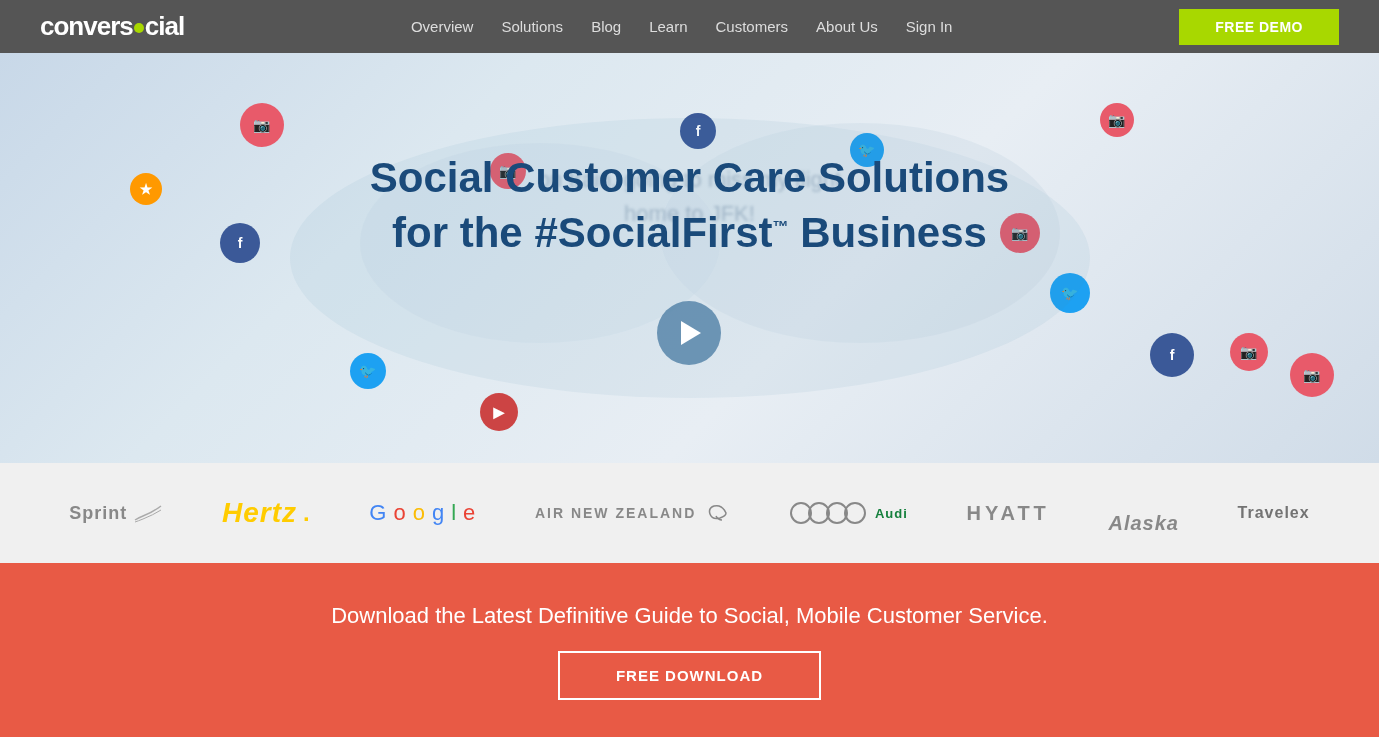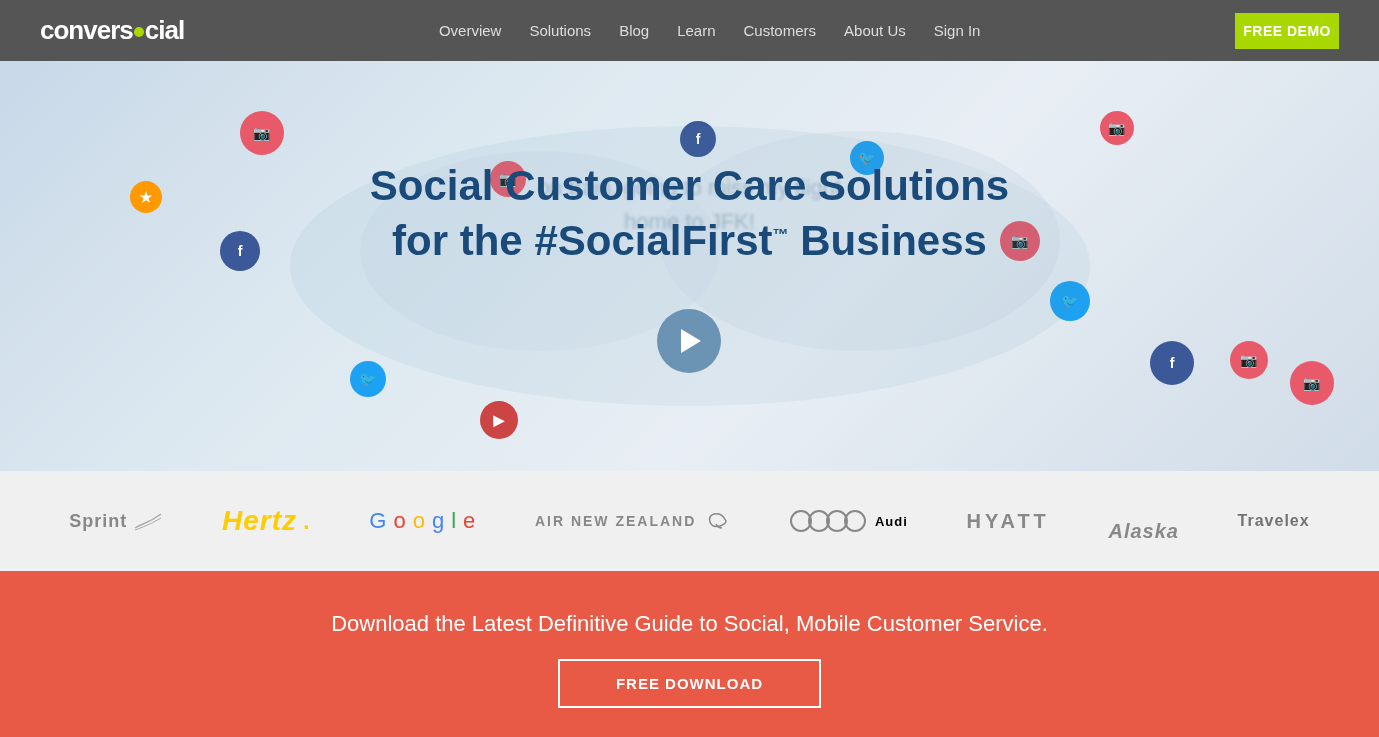--- a/index.html
+++ b/index.html
@@ -1,21 +1,21 @@
 <!DOCTYPE html>
 <html><head>
   <meta charset="utf-8">
   <style>
     * { margin: 0; padding: 0; box-sizing: border-box; }
     body { font-family: Arial, Helvetica, sans-serif; width: 1379px; overflow-x: hidden; }
 
     
     .navbar {
       background-color: #555555;
-      height: 61px;
+      height: 53px;
       display: flex;
       align-items: center;
       justify-content: space-between;
       padding: 0 40px;
     }
     .nav-logo {
       color: white;
       font-size: 26px;
       font-weight: bold;
       letter-spacing: -1px;
@@ -37,21 +37,21 @@
     }
     .nav-links a {
       color: #dddddd;
       text-decoration: none;
       font-size: 15px;
     }
     .nav-demo-btn {
       background-color: #a8d800;
       color: white;
       border: none;
-      padding: 10px 8px;
+      padding: 10px 36px;
       font-size: 14px;
       font-weight: bold;
       cursor: pointer;
       letter-spacing: 0.5px;
     }
 
     
     .hero {
       position: relative;
       width: 100%;
@@ -257,21 +257,21 @@
       <path d="M14 14 Q16 18 20 18" stroke="#888" stroke-width="1.5" fill="none"></path>
     </svg>
   </div>
   <div class="logo-item logo-audi">
     <svg width="80" height="30" viewBox="0 0 80 30">
       <circle cx="12" cy="15" r="10" stroke="#888" stroke-width="2" fill="none"></circle>
       <circle cx="30" cy="15" r="10" stroke="#888" stroke-width="2" fill="none"></circle>
       <circle cx="48" cy="15" r="10" stroke="#888" stroke-width="2" fill="none"></circle>
       <circle cx="66" cy="15" r="10" stroke="#888" stroke-width="2" fill="none"></circle>
     </svg>
-    <span style="color:#000000;font-size:13px;letter-spacing:1px;">Audi</span>
+    <span style="color:#15803d;font-size:13px;letter-spacing:1px;">Audi</span>
   </div>
   <div class="logo-item logo-hyatt">
     <span style="color:#888;font-size:20px;letter-spacing:4px;font-weight:bold;">HYATT</span>
   </div>
   <div class="logo-item logo-alaska">
     <span style="color:#888;font-size:20px;font-style:italic;">Alaska</span>
   </div>
   <div class="logo-item logo-travelex">
     <span style="color:#737373;font-size:16px;">Travelex</span>
   </div>

